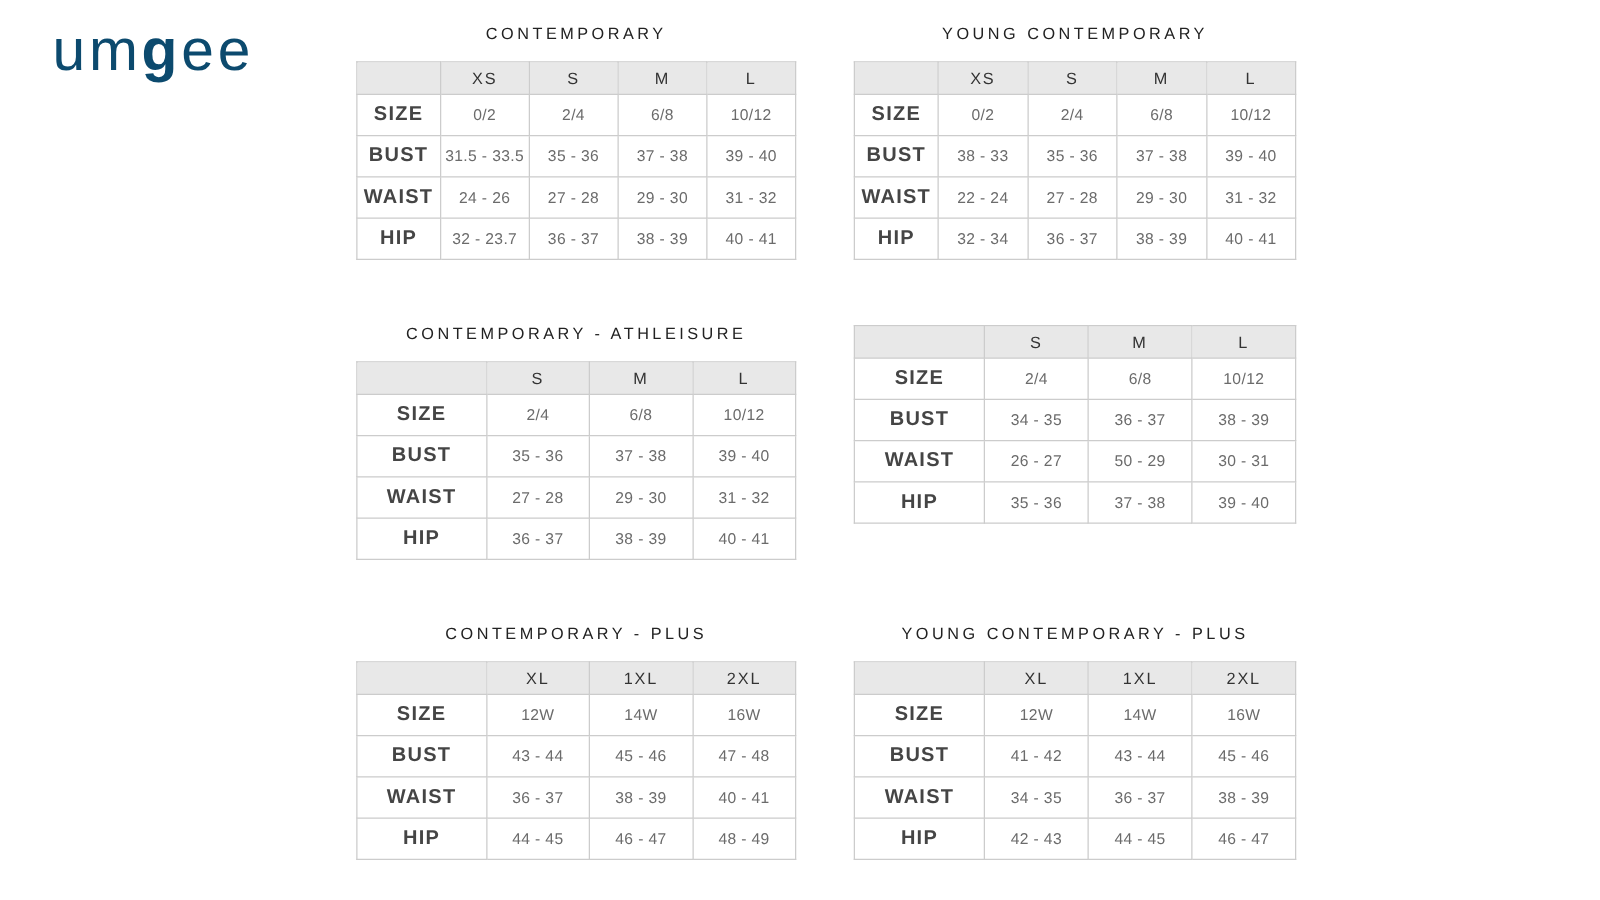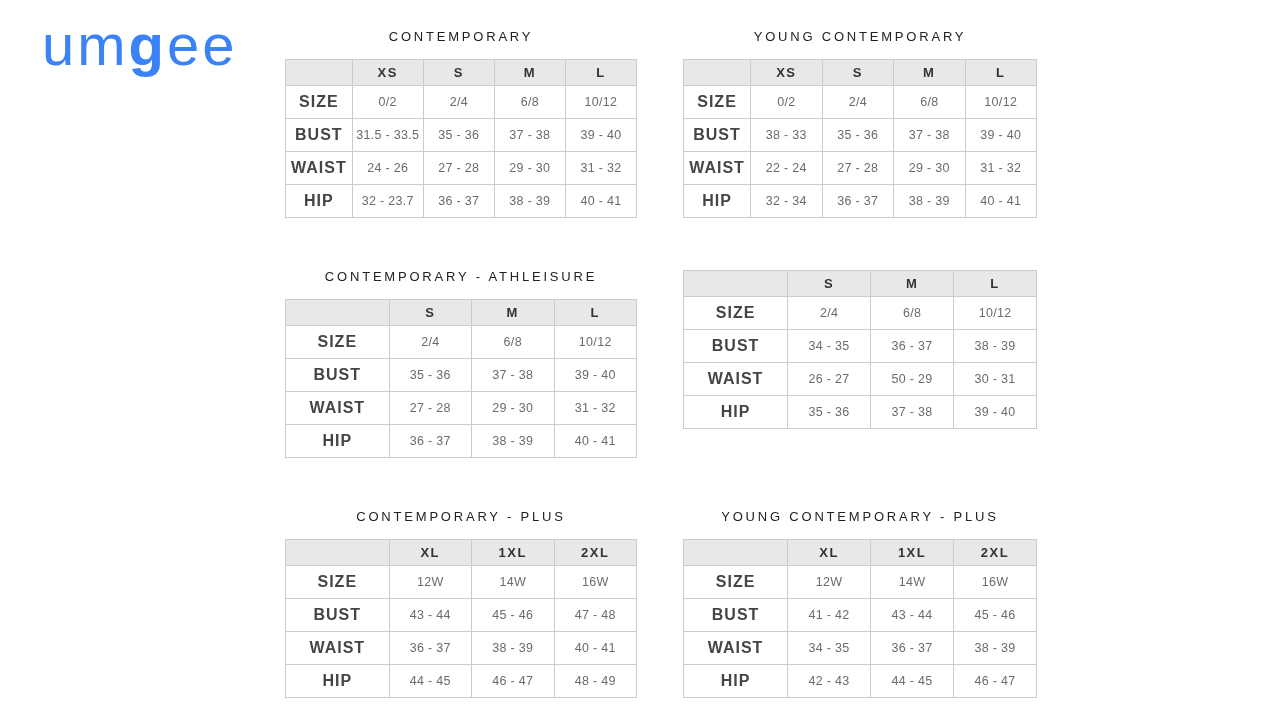--- a/index.html
+++ b/index.html
@@ -6,37 +6,36 @@
   html, body {
     width: 1280px; height: 720px;
     background: #ffffff;
     font-family: "Liberation Sans", sans-serif;
     overflow: hidden;
     position: relative;
   }
   .logo {
     position: absolute;
     left: 42px; top: 16px;
-    font-size: 58px;
+    font-size: 47px;
     line-height: 1;
     letter-spacing: 3px;
-    color: #3b82f6;
+    color: #0c4a6e;
     font-weight: 400;
     user-select: none;
   }
   .logo .logo-bold { font-weight: 700; }
   .tables-grid {
     position: absolute;
     left: 285px; top: 0;
     display: grid;
     grid-template-columns: 352px 354px;
     column-gap: 46px;
     row-gap: 52px;
     padding-top: 20px;
-    margin-top: 10px;
   }
   .table-group { width: 100%; }
   .table-title {
     font-size: 13px;
     letter-spacing: 2.8px;
     color: #222222;
     text-align: center;
     height: 14px;
     line-height: 14px;
     margin-bottom: 15px;
@@ -51,21 +50,21 @@
   .size-table th, .size-table td {
     border: 1px solid #cccccc;
     text-align: center;
     vertical-align: middle;
     overflow: hidden;
   }
   .size-table thead th {
     background: #e8e8e8;
     height: 26px;
     font-size: 13px;
-    font-weight: 700;
+    font-weight: 400;
     letter-spacing: 1.5px;
     color: #333333;
   }
   .size-table tbody th {
     height: 33px;
     font-size: 16px;
     font-weight: 700;
     letter-spacing: 1px;
     color: #454545;
     background: #ffffff;

